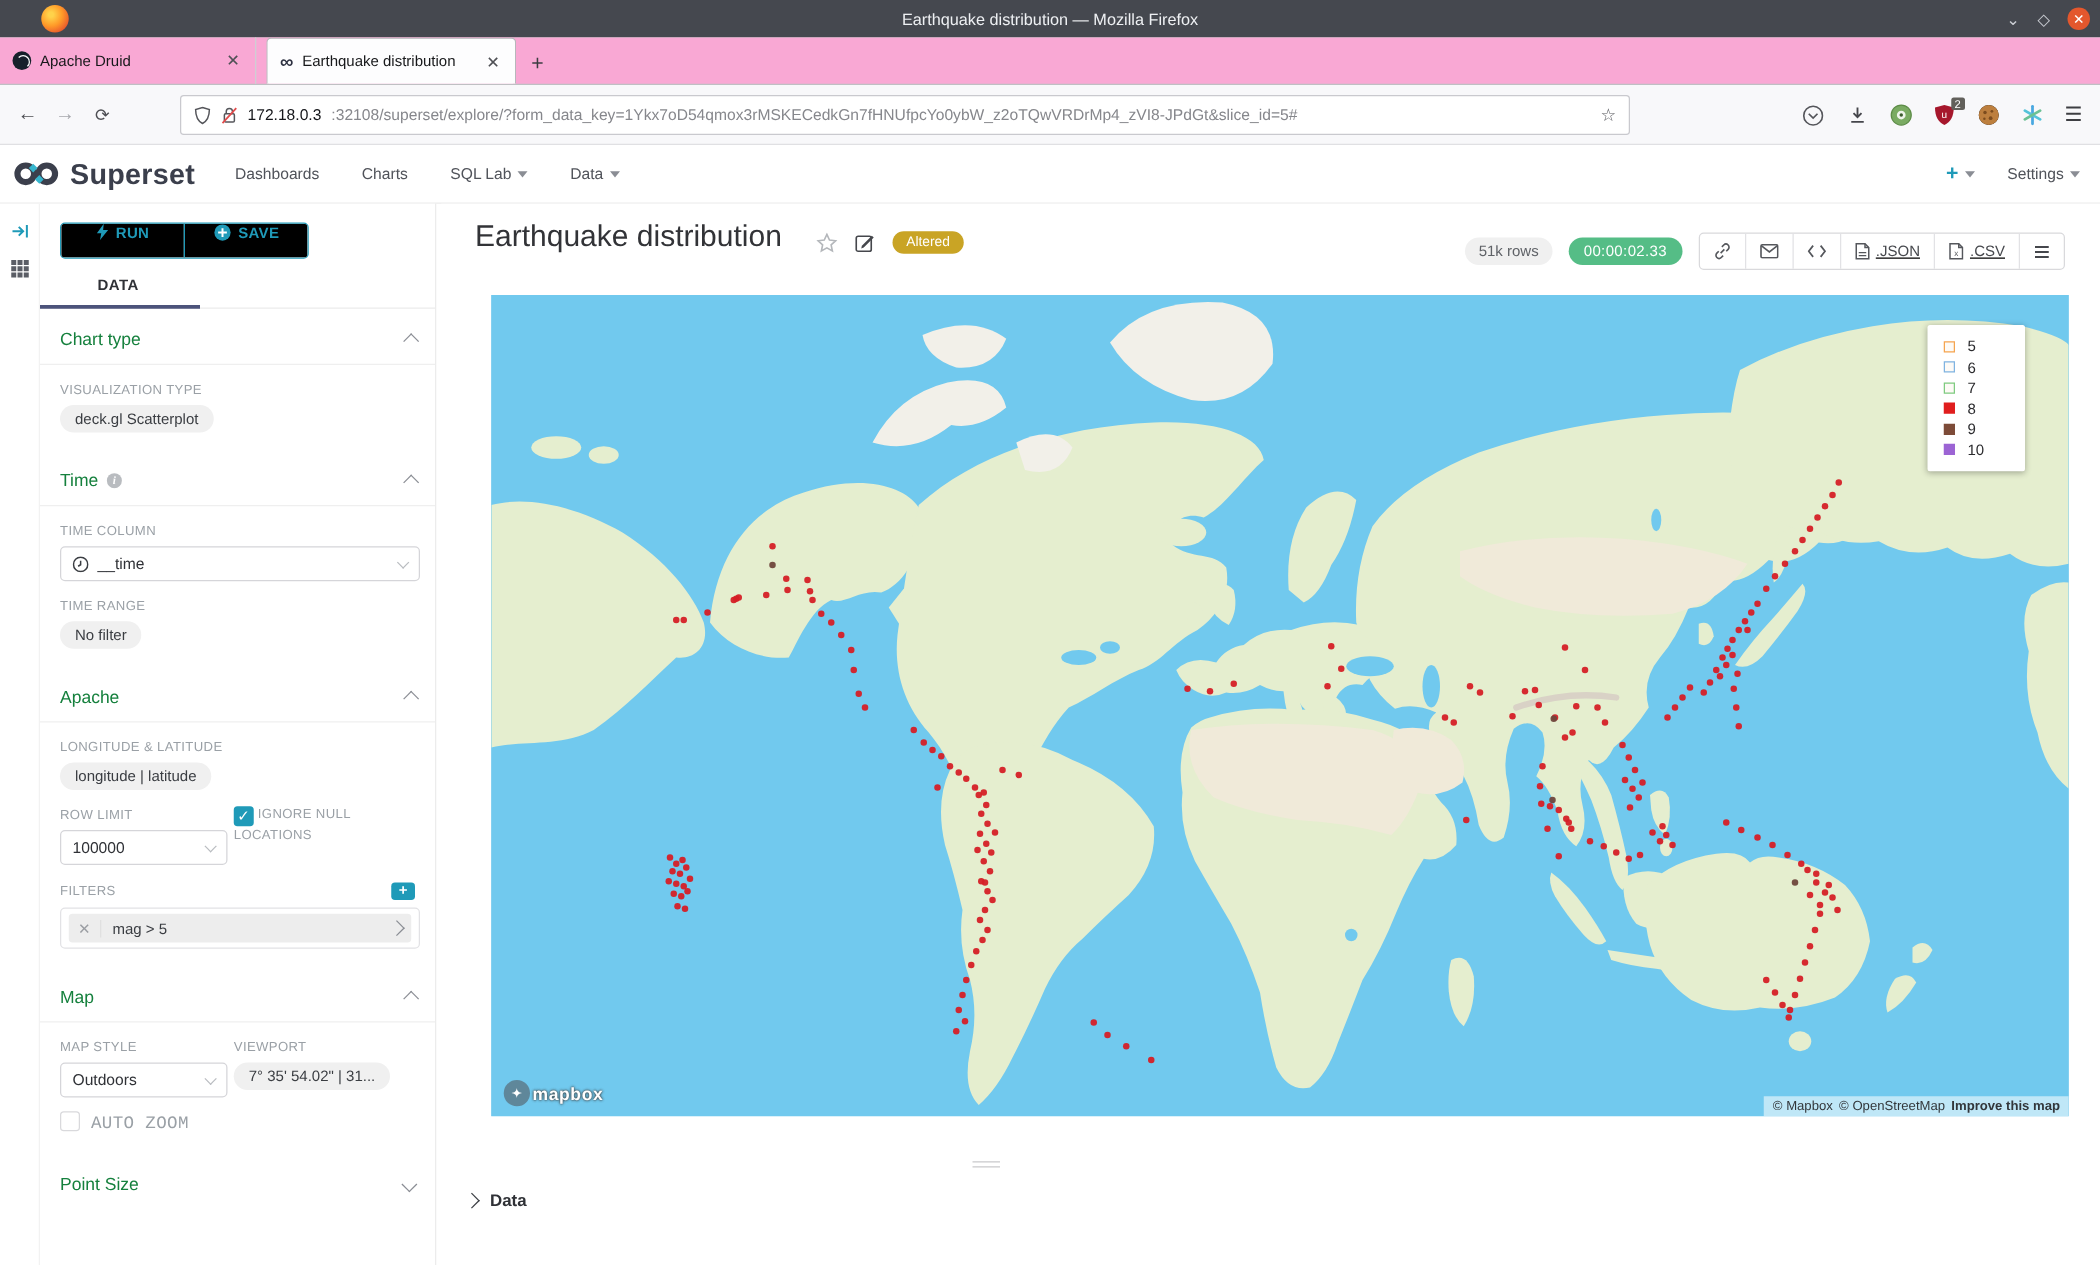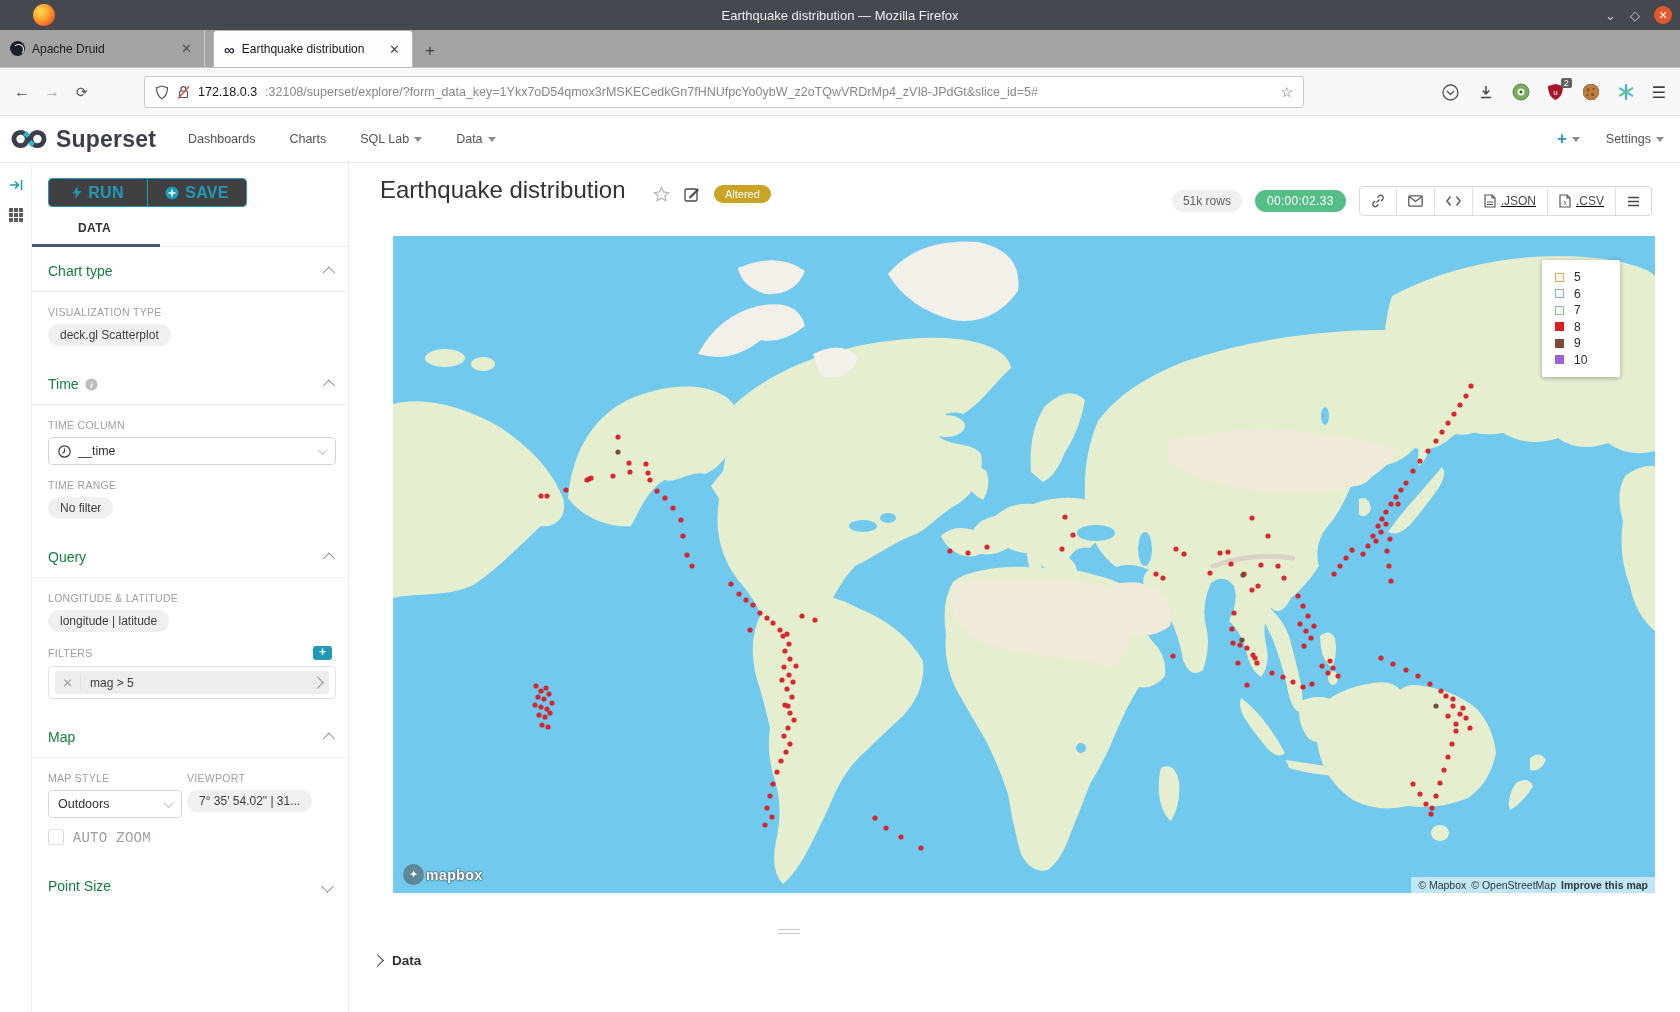--- a/index.html
+++ b/index.html
@@ -9,21 +9,21 @@
   
   #titlebar { position:absolute; left:0; top:0; width:1680px; height:30px; background:#45484f; display:flex; align-items:center;padding-left:27px; }
   #titlebar .win-title { position:absolute; left:0; right:0; text-align:center; color:#eef0f3; font-size:13px; }
   #ff-logo { width:22px; height:22px; border-radius:50%; margin-left:6px;
     background:radial-gradient(circle at 35% 35%, #ffd24a 10%, #ff9a28 45%, #e8542c 80%); position:relative; z-index:2;}
   .win-btns { position:absolute; right:8px; top:0; height:30px; display:flex; align-items:center; gap:14px; }
   .win-glyph { color:#c9ccd2; font-size:13px; line-height:1; }
   .win-close { width:18px; height:18px; border-radius:50%; background:#e3572d; color:#fff; font-size:11px; display:flex; align-items:center; justify-content:center; }
 
   
-  #tabbar { position:absolute; left:0; top:30px; width:1680px; height:38px; background:#a3a3a3; border-bottom:1px solid #bfbfc3; display:flex; align-items:flex-end; }
+  #tabbar { position:absolute; left:0; top:30px; width:1680px; height:38px; background:#f9a8d4; border-bottom:1px solid #bfbfc3; display:flex; align-items:flex-end; }
   .tab { height:37px; display:flex; align-items:center; padding:0 10px; gap:7px; font-size:12px; color:#17181a; }
   .tab.inactive { width:205px; border-right:1px solid #cfcfd3; }
   .tab.active { width:200px; background:#fdfdfe; border:1px solid #b7b7bb; border-bottom:none; border-radius:4px 4px 0 0; margin-left:8px; }
   .tab .tab-label { white-space:nowrap; overflow:hidden; text-overflow:ellipsis; flex:1; }
   .tab-close { color:#4f5055; font-size:13px; padding:0 2px; }
   .newtab { font-size:17px; color:#3c3d41; margin:0 0 6px 12px; }
   .druid-ic { width:15px; height:15px; border-radius:50%; background:#17202b; position:relative; }
   .druid-ic::after { content:""; position:absolute; left:3px; top:3px; width:9px; height:9px; border-radius:50%; border:1.5px solid #fff; border-left-color:transparent; border-bottom-color:transparent; }
   .ss-tab-ic { font-weight:bold; font-size:15px; color:#2d3141; line-height:1; }
 
@@ -53,21 +53,21 @@
   .settings { font-size:12.5px; color:#50535a; }
 
   
   #strip { position:absolute; left:0; top:163px; width:32px; height:849px; background:#fff; border-right:1px solid #f2f2f2; }
   #strip .s-ic { margin:14px auto 0; width:16px; height:16px; }
 
   
   #panel { position:absolute; left:32px; top:163px; width:316px; height:849px; background:#fff; }
   #panel-divider { position:absolute; left:348px; top:163px; width:1px; height:849px; background:#ececec; }
   .runsave { display:flex; margin:15px 0 0 16px; width:199px; height:29px; border:1px solid #1f9ab8; border-radius:4px; overflow:hidden; }
-  .runsave .half { flex:1; display:flex; align-items:center; justify-content:center; gap:6px; color:#1f9ab8; font-size:16px; font-weight:bold; letter-spacing:.3px; background:#404040; }
+  .runsave .half { flex:1; display:flex; justify-content:center; gap:6px; color:#1f9ab8; font-size:12px; font-weight:bold; letter-spacing:.3px; background:#000000; }
   .runsave .half + .half { border-left:1px solid #1f9ab8; }
   .data-tab { margin:14px 0 0 46px; font-size:12px; font-weight:bold; color:#2f3136; letter-spacing:.4px; }
   .tab-underline-row { margin-top:9px; height:3px; position:relative; border-bottom:1px solid #ececec; }
   .tab-underline { position:absolute; left:0; bottom:-1px; width:128px; height:3px; background:#4c537b; }
   .sec-head { display:flex; align-items:center; justify-content:space-between; padding:16px 16px 12px 16px; }
   .sec-title { font-size:14px; color:#15803d; display:flex; align-items:center; gap:6px; }
   .chev { width:9px; height:9px; border-right:1.6px solid #8a8d94; border-bottom:1.6px solid #8a8d94; }
   .chev.up { transform:rotate(-135deg) translate(-2px,0); }
   .chev.down { transform:rotate(45deg); }
   .chev.right { transform:rotate(-45deg); }
@@ -304,26 +304,39 @@
         <circle cx="6.5" cy="6.5" r="5.7" fill="none" stroke="#3a3d42" stroke-width="1.2"></circle>
         <path d="M6.5 3.5 V6.8 L4.5 8" fill="none" stroke="#3a3d42" stroke-width="1.2"></path>
       </svg>
     <span>__time</span>
     <span class="sel-chev"></span>
   </div>
   <div class="ctl-label">TIME RANGE</div>
   <span class="pill">No filter</span>
 
   <div class="sec-head" style="margin-top:14px">
-    <span class="sec-title">Query</span>
+    <span class="sec-title">Apache</span>
     <span class="chev up"></span>
   </div>
   <div class="sec-div"></div>
   <div class="ctl-label">LONGITUDE &amp; LATITUDE</div>
   <span class="pill">longitude | latitude</span>
+  <div class="two-col">
+    <div style="width:155px">
+      <div class="ctl-label">ROW LIMIT</div>
+      <div class="select" style="width:134px">
+        <span>100000</span>
+        <span class="sel-chev"></span>
+      </div>
+    </div>
+    <div class="ign-wrap">
+      <span class="cb checked">✓</span>
+      <span>IGNORE NULL LOCATIONS</span>
+    </div>
+  </div>
   <div class="filters-head">
     <span class="ctl-label" style="margin:0">FILTERS</span>
     <span class="plus-btn">+</span>
   </div>
   <div class="filter-box">
     <div class="filter-item">
       <span class="filter-x">✕</span>
       <span class="filter-text">mag &gt; 5</span>
       <span class="filter-arrow">
           <span class="chev right"></span>

